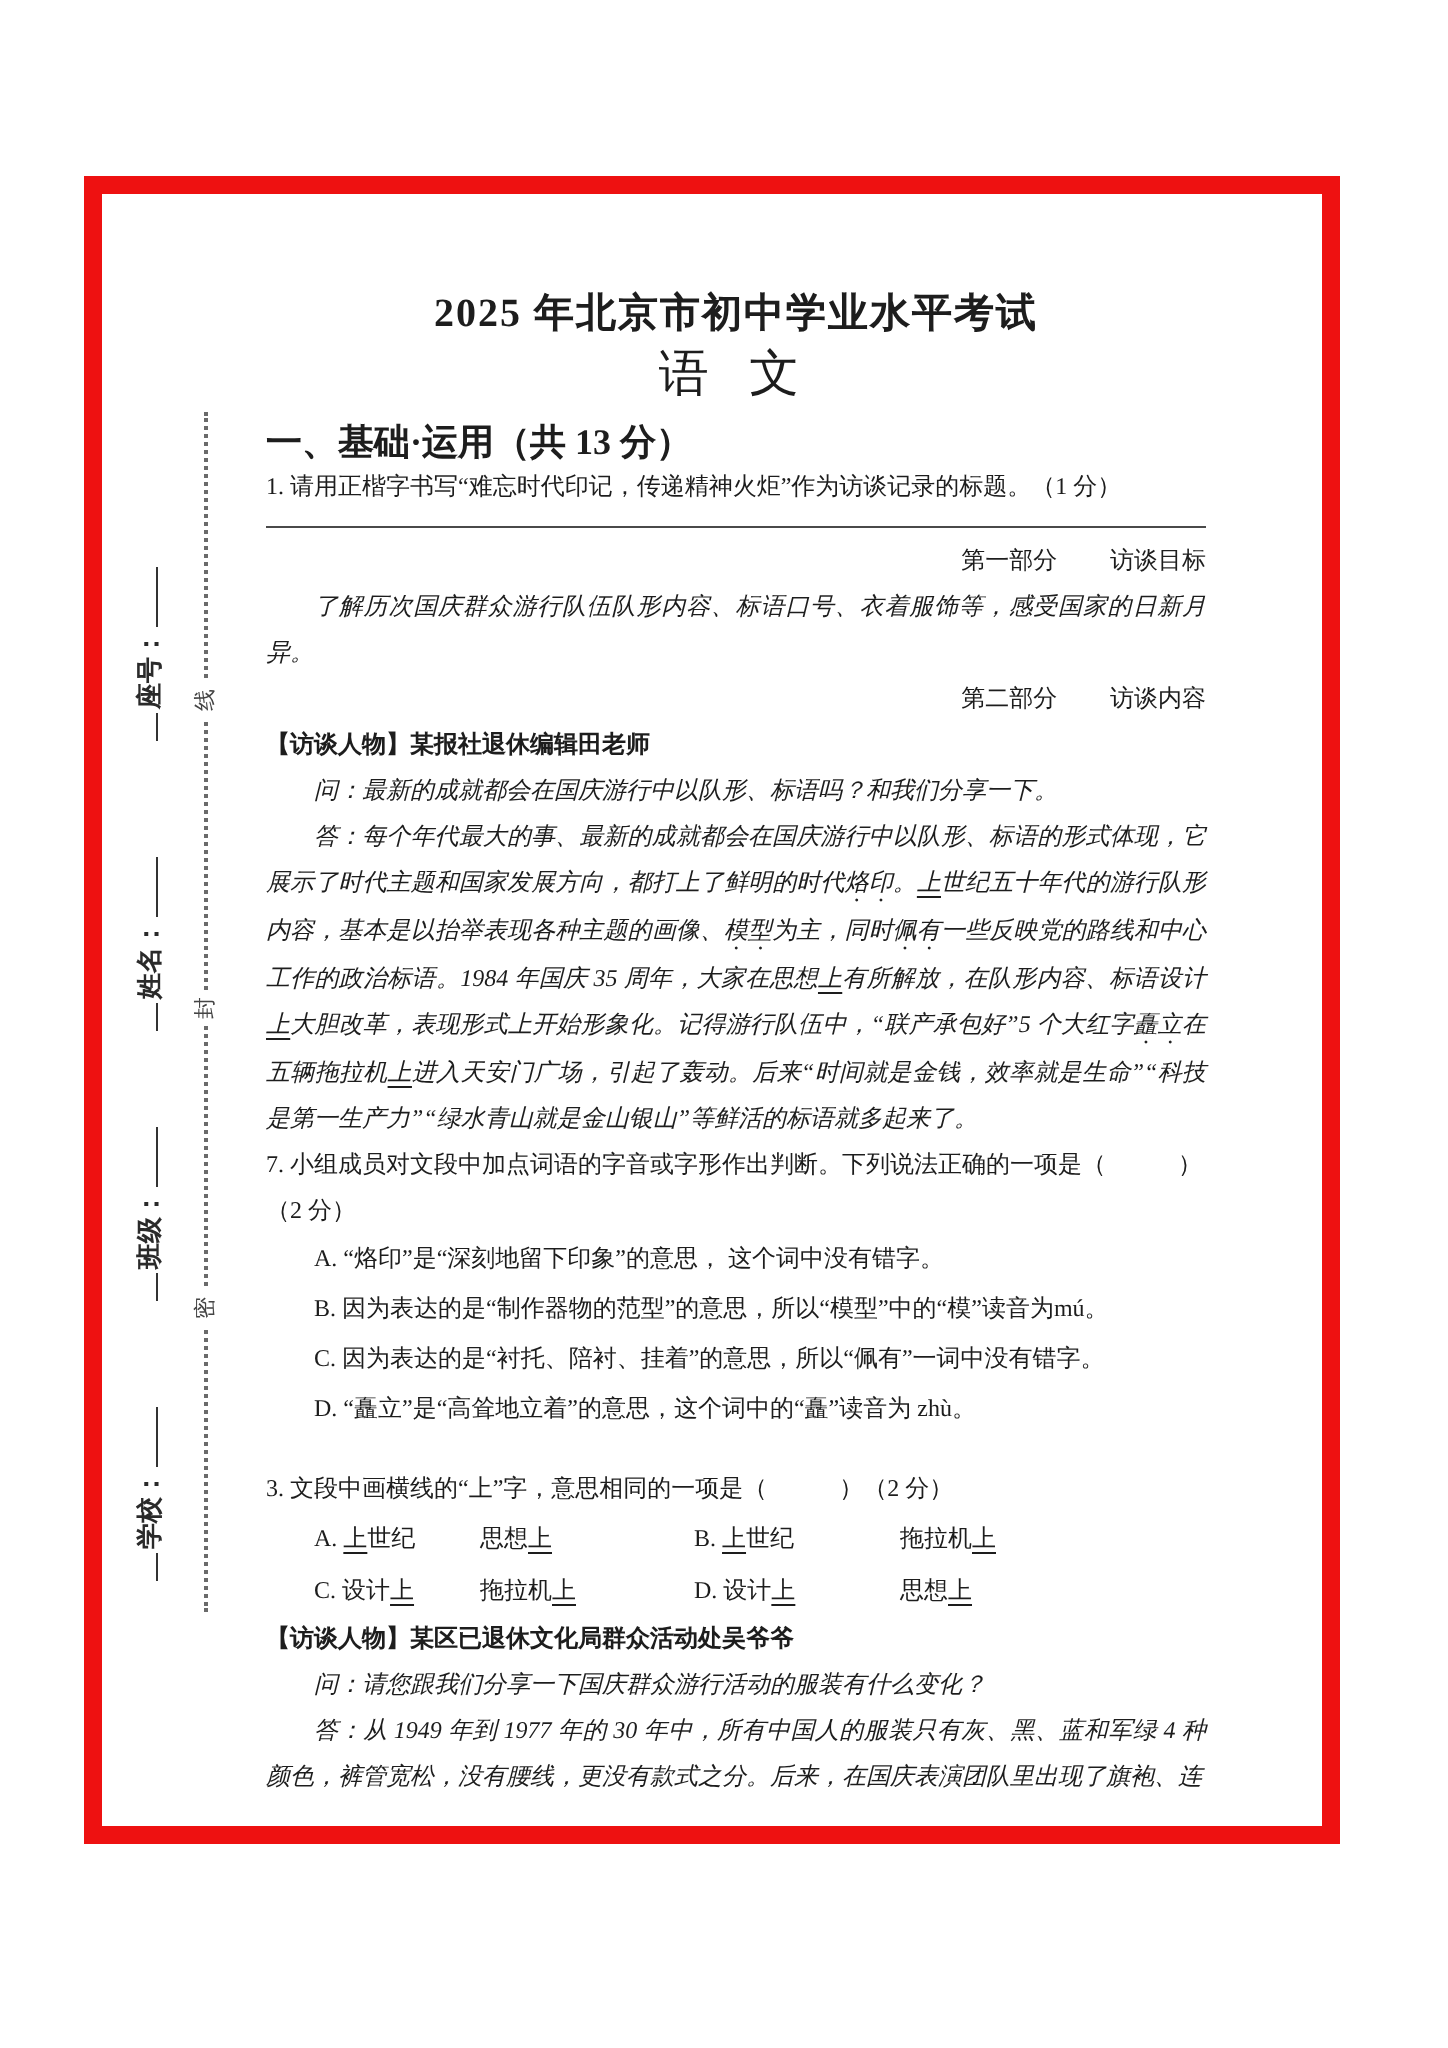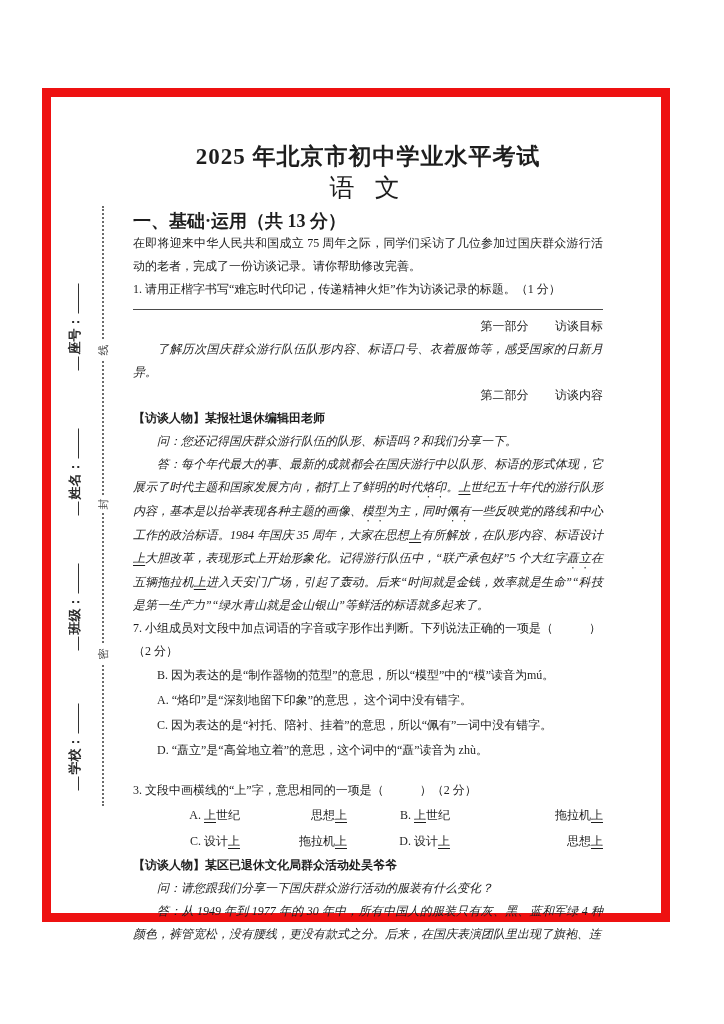--- a/index.html
+++ b/index.html
@@ -32,32 +32,32 @@
     transform:translate(-50%,-50%) rotate(-90deg);
   }
   .blank { display:inline-block; border-bottom:1.4px solid #333; height:0.95em; }
   .b-short { width:14px; margin-right:2px; }
   .b-long { width:30px; margin-left:2px; }
   
   .content {
     position:absolute; left:133px; top:142px; width:470px;
     font-size:12px; line-height:23px; text-align:justify;
   }
-  .exam-title { font-size:23px; line-height:30px; font-weight:bold; text-align:center; letter-spacing:1px; }
+  .exam-title { font-size:20px; line-height:30px; font-weight:bold; text-align:center; letter-spacing:1px; }
   .subject    { font-size:25px; line-height:32px; font-weight:normal; text-align:center; letter-spacing:7px; }
   .sec-head   { font-size:18px; line-height:22px; font-weight:bold; margin-top:6px; }
   .ansline    { border-bottom:1.2px solid #4a4a4a; height:9px; margin-bottom:5px; }
   .part-head  { text-align:right; font-weight:normal; }
   .part-head .pt { padding-left:2.2em; }
   .kai  { font-style:italic; }
   .indent { text-indent:2em; }
   .person { font-weight:bold; }
   .opt  { padding-left:24px; line-height:25px; }
   .q3   { margin-top:16px; }
-  .q3row { display:flex; padding-left:24px; line-height:26px; text-align:right; }
+  .q3row { display:flex; padding-left:24px; line-height:26px; text-align:left; }
   .q3row .c1 { width:83px; }
   .q3row .c2 { width:107px; }
   .q3row .c3 { width:103px; }
   .q3row .c4 { flex:1; }
   .u { text-decoration:underline; text-underline-offset:3px; }
   .dot {
     -webkit-text-emphasis:filled dot #222;
     -webkit-text-emphasis-position:under;
     text-emphasis:filled dot #222;
     text-emphasis-position:under right;
@@ -78,41 +78,40 @@
 <div class="side-label" style="left:75px; top:607px;"><span class="blank b-short"></span><span>班级：</span><span class="blank b-long"></span></div>
 <div class="side-label" style="left:75px; top:747px;"><span class="blank b-short"></span><span>学校：</span><span class="blank b-long"></span></div>
 
 <div class="content">
 
   <div class="exam-title">2025 年北京市初中学业水平考试</div>
   <div class="subject">语 文</div>
 
   <div class="sec-head">一、基础·运用（共 13 分）</div>
 
-  <p>在即将迎来中华人民共和国成立 75 周年之际，同学们采访了几位参加过国庆群众游行活动的老者，完成了一份访谈记录。请你帮助修改完善。</p>
   <p>1. 请用正楷字书写“难忘时代印记，传递精神火炬”作为访谈记录的标题。（1 分）</p>
 
   <div class="ansline"></div>
 
   <div class="part-head"><span>第一部分</span><span class="pt">访谈目标</span></div>
 
   <p class="kai indent">了解历次国庆群众游行队伍队形内容、标语口号、衣着服饰等，感受国家的日新月异。</p>
 
   <div class="part-head"><span>第二部分</span><span class="pt">访谈内容</span></div>
 
   <p class="person">【访谈人物】某报社退休编辑田老师</p>
-  <p class="kai indent">问：您还记得国庆群众游行队伍的队形、标语吗？和我们分享一下。</p>
+  <p class="kai indent">问：最新的成就都会在国庆游行中以队形、标语吗？和我们分享一下。</p>
 
   <p class="kai indent"><span>答：每个年代最大的事、最新的成就都会在国庆游行中以队形、标语的形式体现，它展示了时代主题和国家发展方向，都打上了鲜明的时代</span><span class="dot">烙印</span><span>。</span><span class="u">上</span><span>世纪五十年代的游行队形内容，基本是以抬举表现各种主题的画像、</span><span class="dot">模型</span><span>为主，同时</span><span class="dot">佩有</span><span>一些反映党的路线和中心工作的政治标语。1984 年国庆 35 周年，大家在思想</span><span class="u">上</span><span>有所解放，在队形内容、标语设计</span><span class="u">上</span><span>大胆改革，表现形式上开始形象化。记得游行队伍中，“联产承包好”5 个大红字</span><span class="dot">矗立</span><span>在五辆拖拉机</span><span class="u">上</span><span>进入天安门广场，引起了轰动。后来“时间就是金钱，效率就是生命”“科技是第一生产力”“绿水青山就是金山银山”等鲜活的标语就多起来了。</span></p>
 
   <p>7. 小组成员对文段中加点词语的字音或字形作出判断。下列说法正确的一项是（　　　）</p>
   <p>（2 分）</p>
 
+  <div class="opt">A. “烙印”是“深刻地留下印象”的意思， 这个词中没有错字。</div>
   <div class="opt">B. 因为表达的是“制作器物的范型”的意思，所以“模型”中的“模”读音为mú。</div>
-  <div class="opt">A. “烙印”是“深刻地留下印象”的意思， 这个词中没有错字。</div>
   <div class="opt">C. 因为表达的是“衬托、陪衬、挂着”的意思，所以“佩有”一词中没有错字。</div>
   <div class="opt">D. “矗立”是“高耸地立着”的意思，这个词中的“矗”读音为 zhù。</div>
 
   <p class="q3">3. 文段中画横线的“上”字，意思相同的一项是（　　　）（2 分）</p>
 
   <div class="q3row">
     <span class="c1"><span>A.</span> <span><span></span><span class="u">上</span><span>世纪</span></span></span>
     <span class="c2"><span>思想</span><span class="u">上</span><span></span></span>
     <span class="c3"><span>B.</span> <span><span></span><span class="u">上</span><span>世纪</span></span></span>
     <span class="c4"><span>拖拉机</span><span class="u">上</span><span></span></span>

